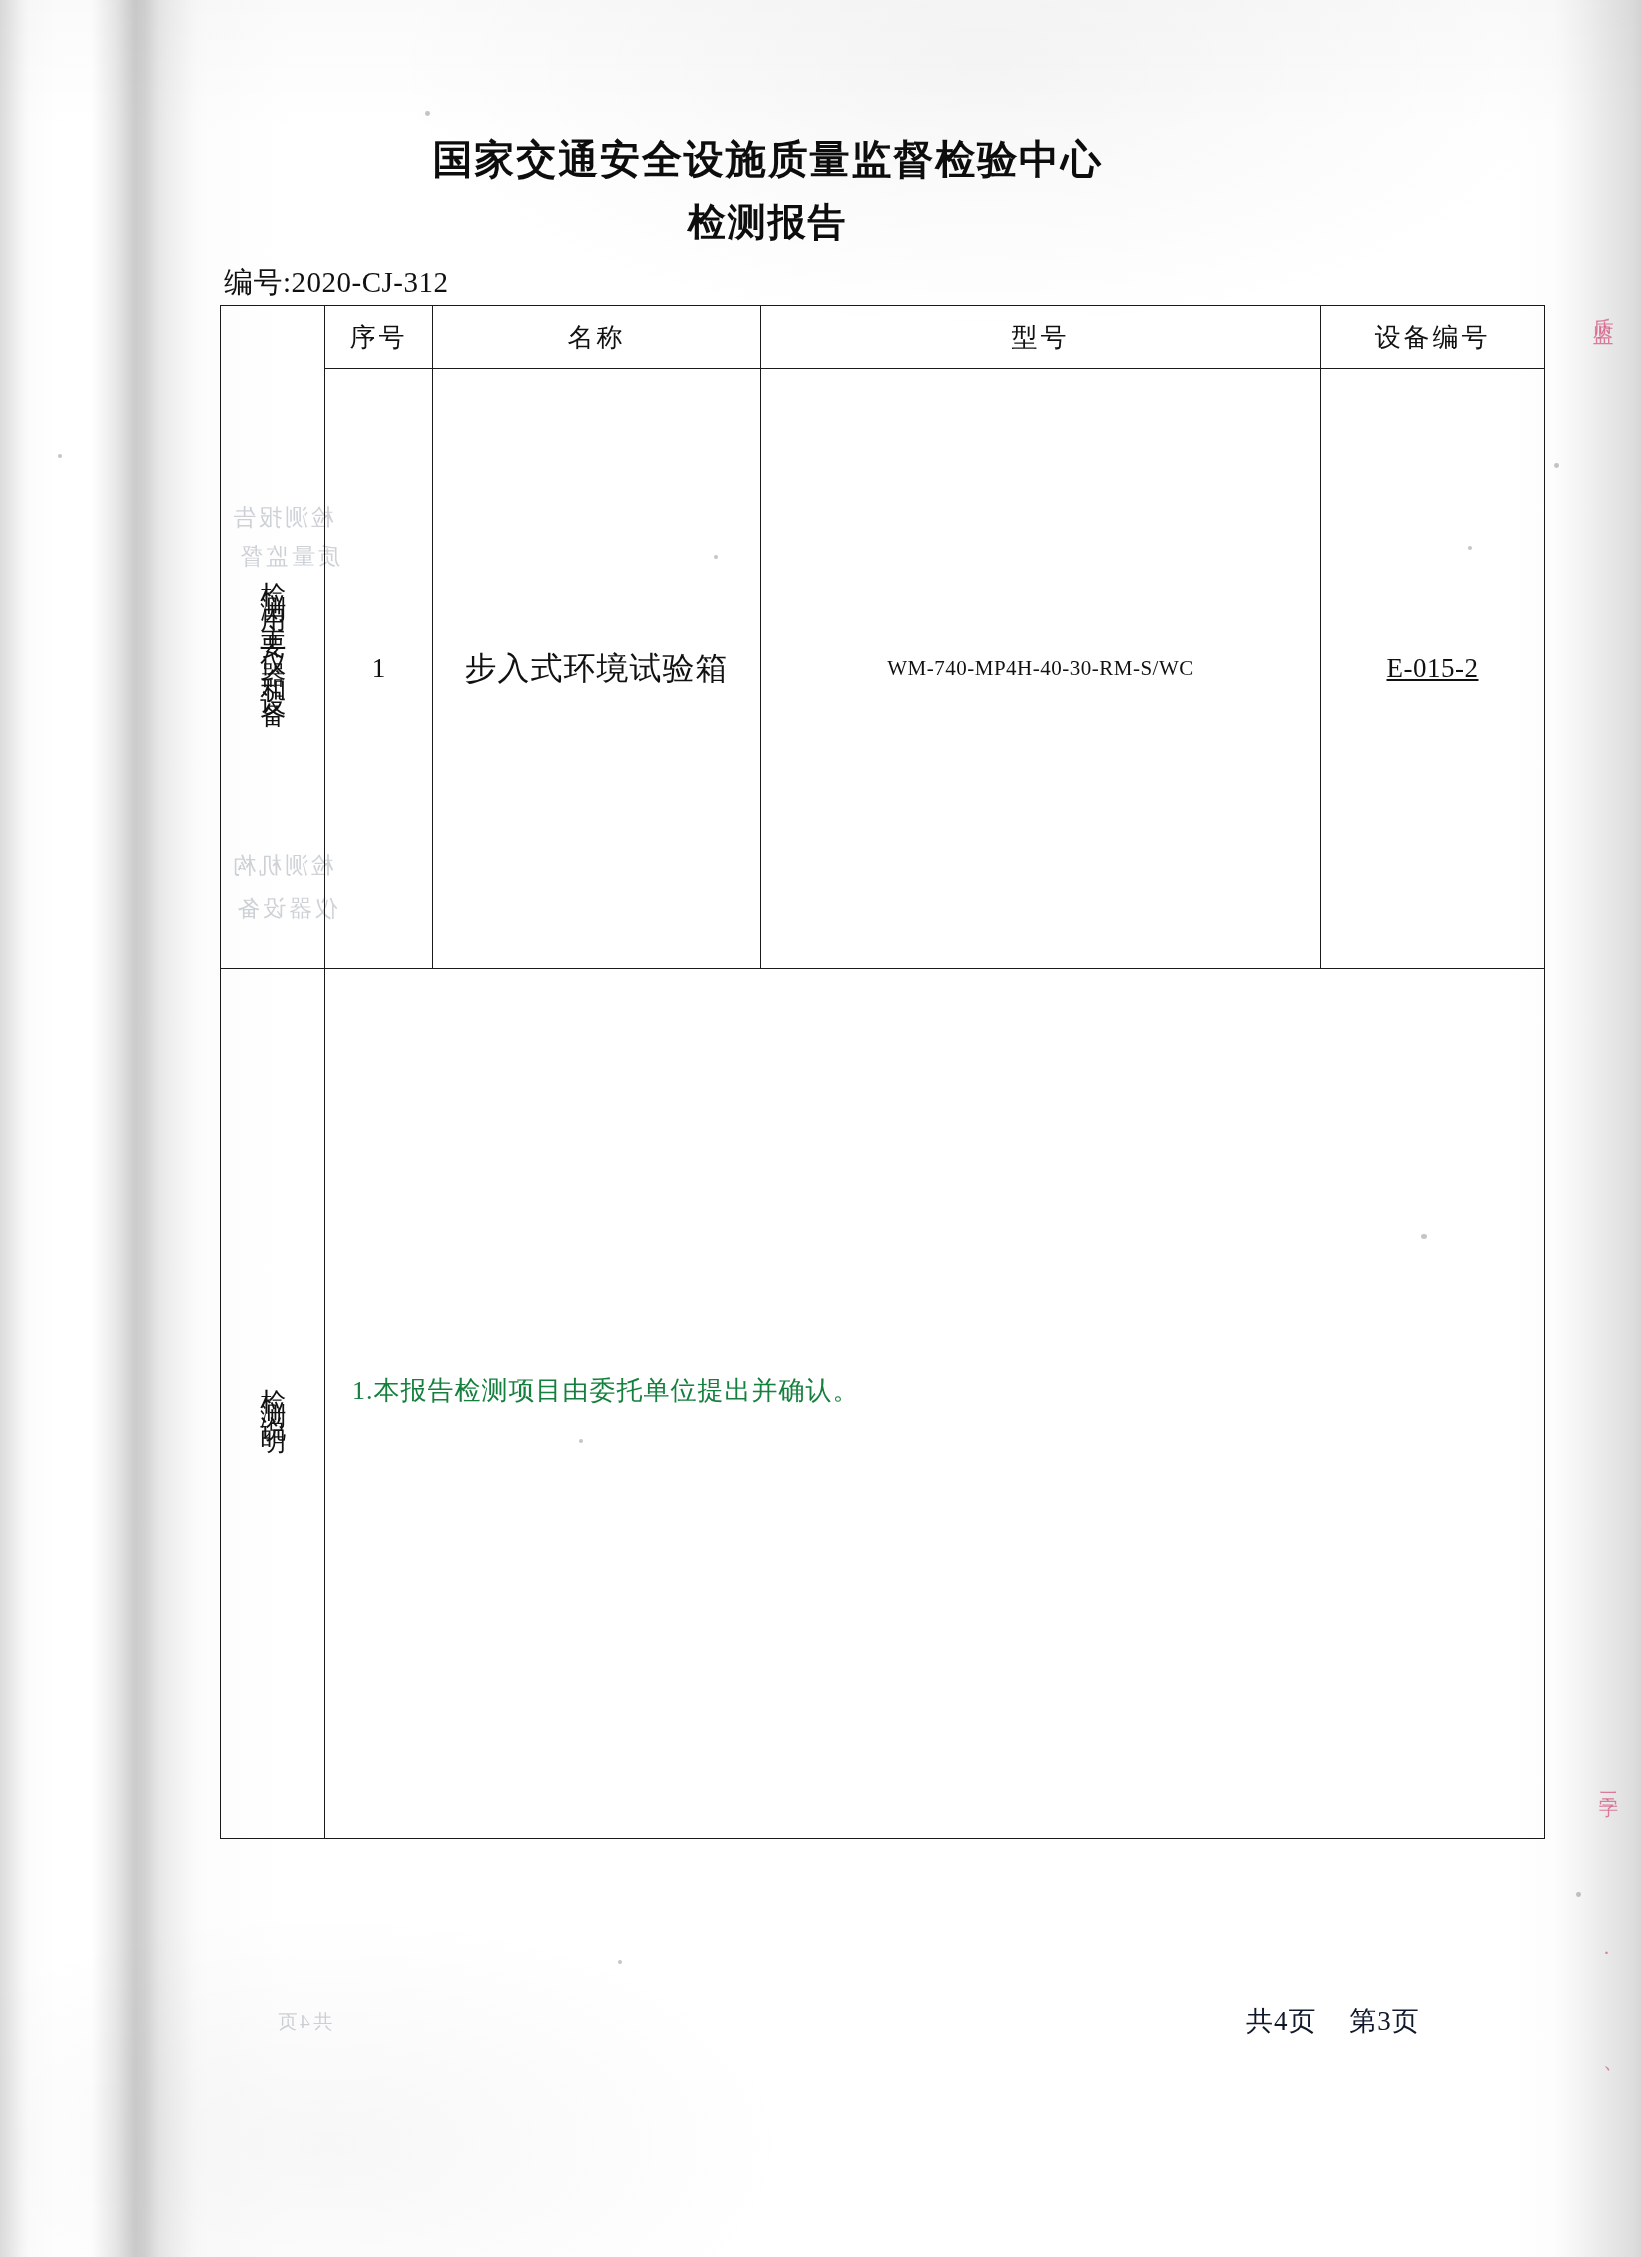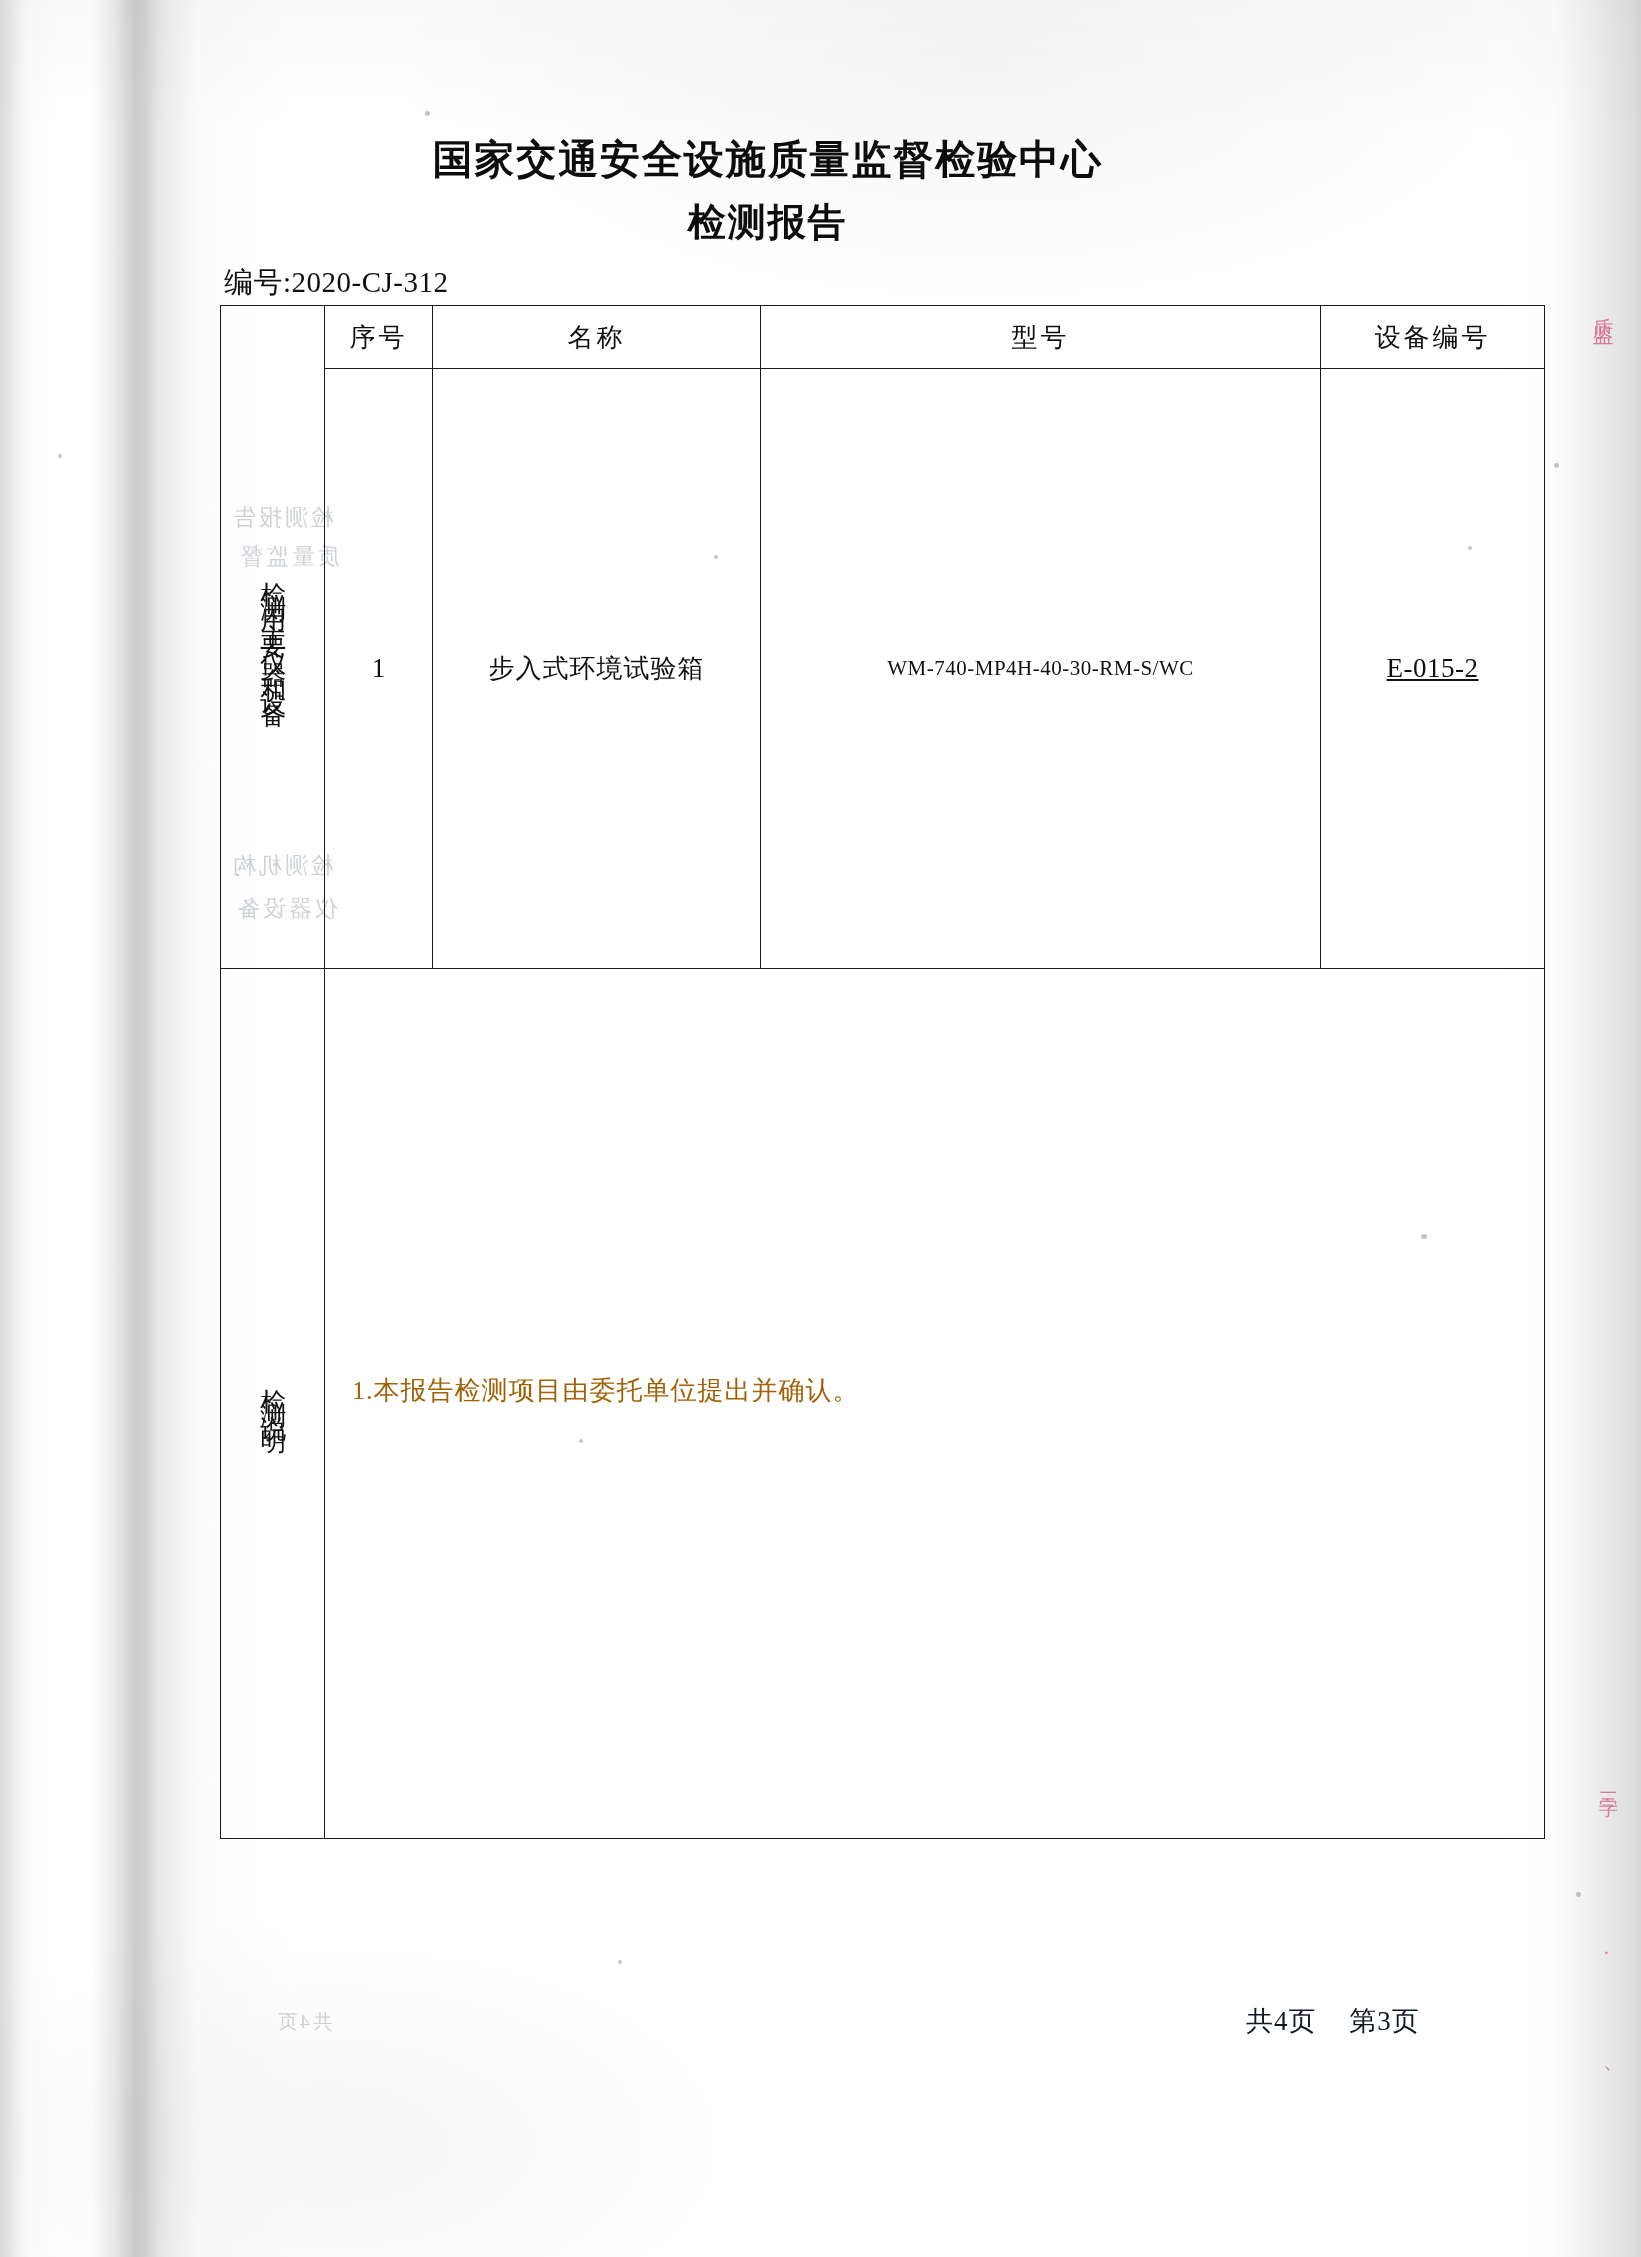--- a/index.html
+++ b/index.html
@@ -141,37 +141,37 @@
     writing-mode: vertical-rl;
     text-orientation: upright;
     display: inline-block;
     letter-spacing: 13.5px;
     line-height: 2.1;
     white-space: nowrap;
   }
 
   .equip-row td { height: 599px; }
   .cell-seq  { font-size: 27px; }
-  .cell-name { font-size: 26px; letter-spacing: 1px; }
+  .cell-name { font-size: 32px; letter-spacing: 1px; }
   .cell-model{ font-size: 21px; letter-spacing: 0.5px; }
   .cell-code { font-size: 27px; letter-spacing: 0.5px; text-decoration: underline; }
 
   .note-row td { height: 869px; }
   .note-body {
     position: relative;
     height: 100%;
     text-align: left;
   }
   .note-text {
     position: absolute;
     top: 404px;
     left: 27px;
     font-size: 26px;
     letter-spacing: 1px;
-    color: #a16207;
+    color: #15803d;
   }
 
   
   .page-footer {
     position: absolute;
     top: 2003px;
     left: 1246px;
     font-size: 27px;
     font-family: "Liberation Serif", serif;
     color: #0f172a;

